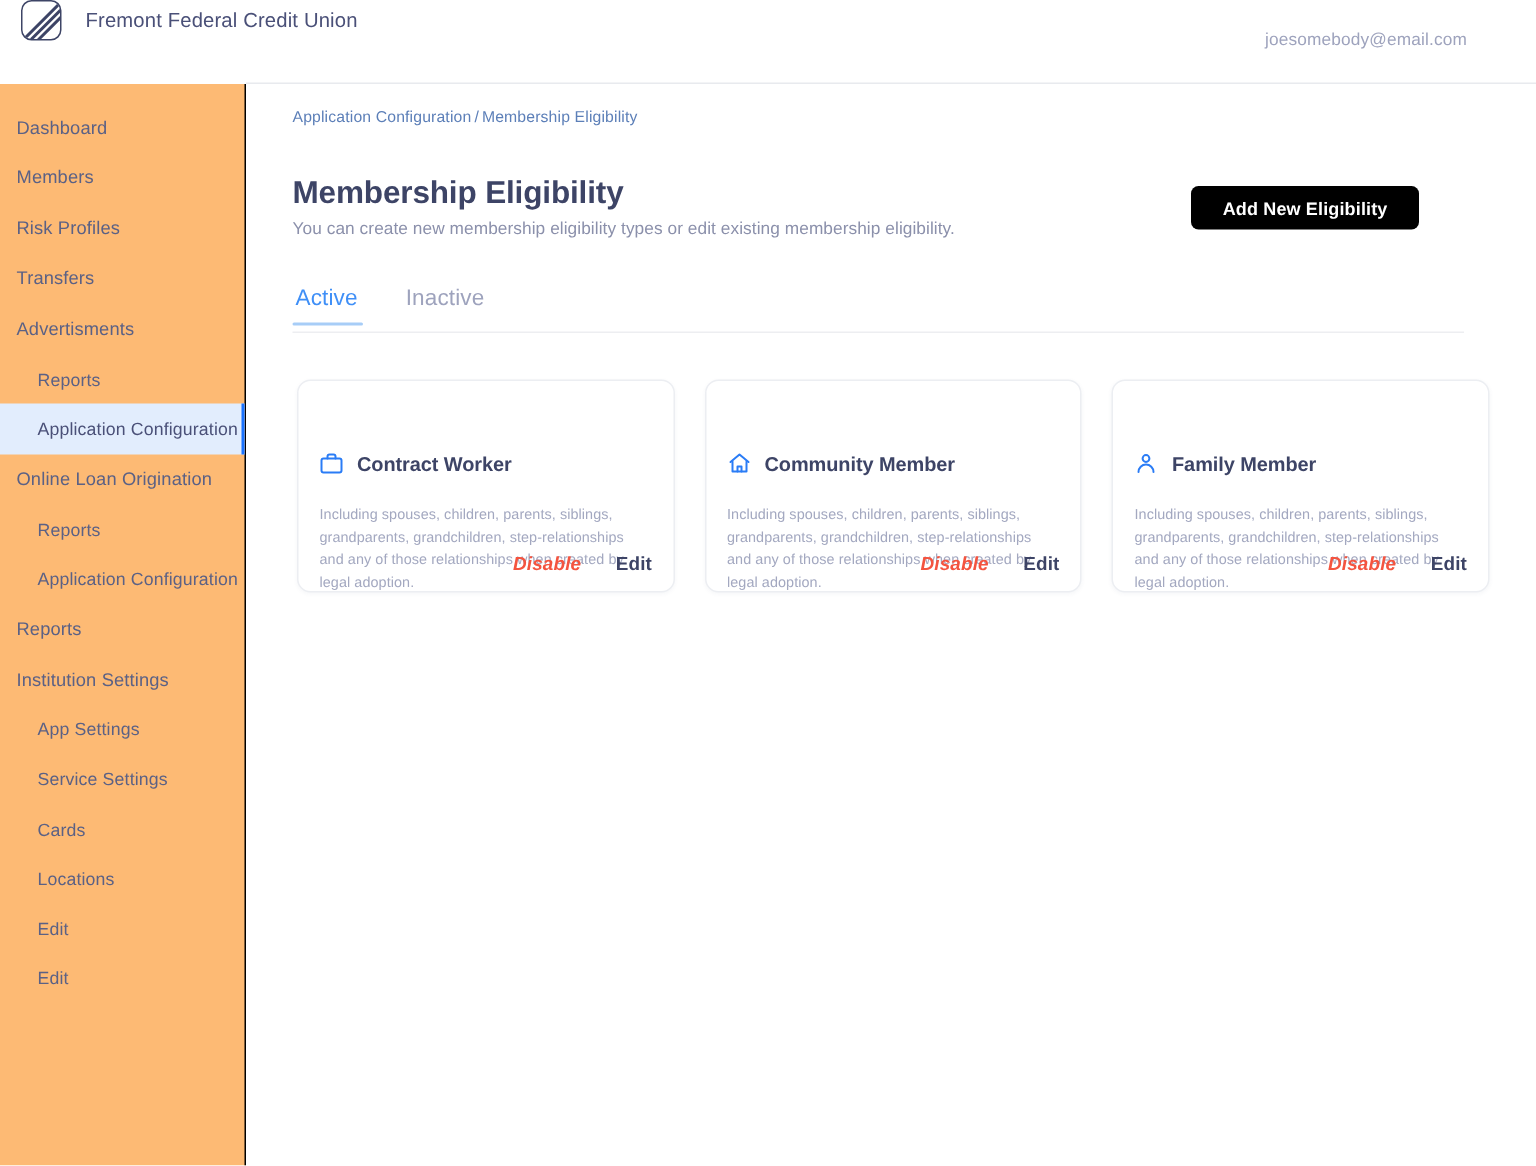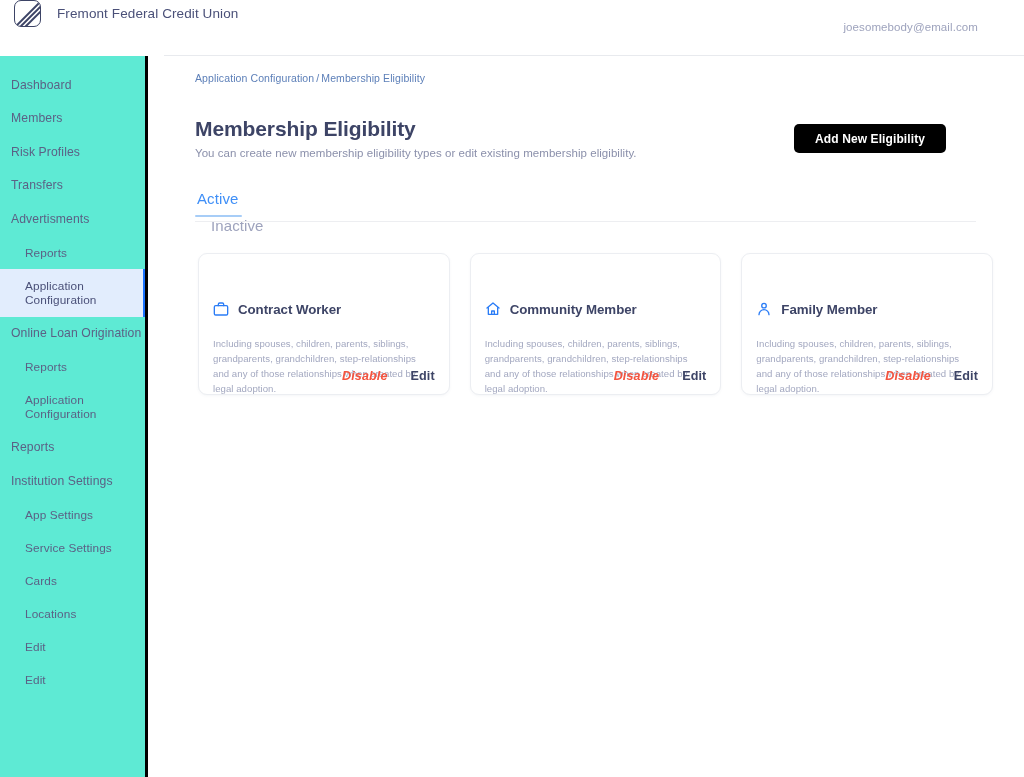--- a/index.html
+++ b/index.html
@@ -36,22 +36,22 @@
     margin-left:16px; font-size:13.5px; color:#4a5078; font-weight:400;
     letter-spacing:.1px;
   }
   .topbar-user {
     position:absolute; right:46px; top:21px;
     font-size:11.5px; color:#9ea3bd; letter-spacing:.1px;
   }
 
   
   .sidebar {
-    position:absolute; top:56px; left:0; width:148px; height:721px;
-    background:#5eead4; border-right:3px solid #000000;
+    position:absolute; top:56px; left:0; width:164px; height:721px;
+    background:#fdba74; border-right:1px solid #000000;
     padding-top:12px;
   }
   .nav-item {
     position:relative; font-size:12.2px; color:#5b6185;
     padding:9.5px 0 9.5px 11px; letter-spacing:.1px; cursor:pointer;
     line-height:1.2;
   }
   .nav-item.sub { padding-left:25px; font-size:11.8px; }
   .nav-item.active {
     background:#e2edfd; color:#4a5078;
@@ -84,21 +84,21 @@
     position:absolute; right:90px; top:68px;
     background:#000000; color:#fff; border:none; border-radius:5px;
     height:29px; padding:0 21px; font-size:12px; font-weight:700;
     font-family:"Liberation Sans", sans-serif; cursor:pointer;
     letter-spacing:.1px;
   }
 
   
   .tabs {
     position:absolute; left:19px; top:134px; width:781px; height:32px;
-    display:flex; align-items:flex-start;flex-direction:column;
+    display:flex; align-items:flex-start;
   }
   .tab {
     font-size:15px; color:#9ea3bd; padding:0 16px 10px 16px; cursor:pointer;
     letter-spacing:.1px; position:relative;
   }
   .tab:first-child { padding-left:2px; }
   .tab.active { color:#3f8ff7; }
   .tab.active:after {
     content:""; position:absolute; left:0; right:12px; bottom:0;
     height:2.5px; background:#a7cdf7; border-radius:2px;

